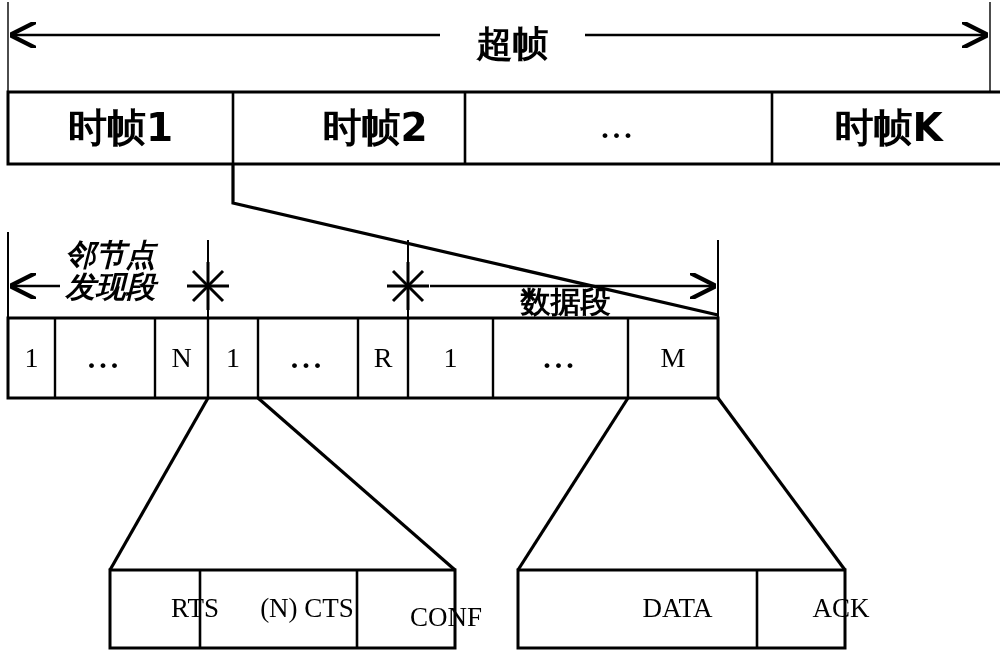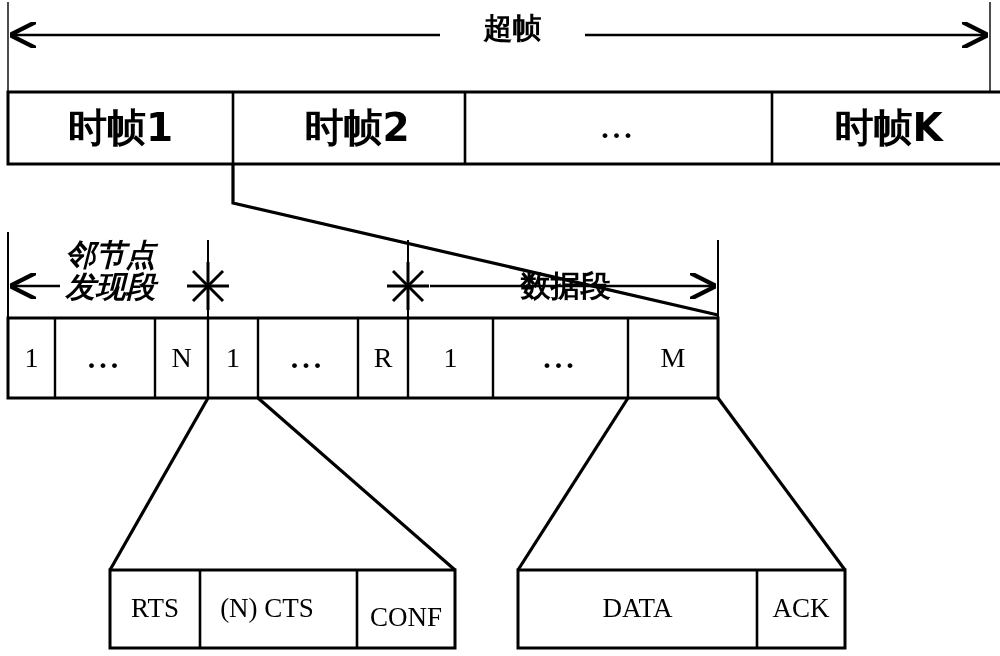--- a/index.html
+++ b/index.html
@@ -38,33 +38,35 @@
   }
   .cjk {
     font-family: "DejaVu Sans", "Liberation Sans", sans-serif;
     font-weight: 700;
   }
   .latin {
     font-family: "Liberation Serif", "DejaVu Serif", serif;
     font-weight: 400;
   }
   .title-superframe {
-    font-size: 29px;
+    font-size: 36px;
+    margin-top: 15px;
   }
   .frame-cell-label {
     font-size: 39px;
   }
   .seg-label {
     font-size: 30px;
   }
   .slot-label {
     font-size: 28px;
   }
   .pkt-label {
     font-size: 27px;
+    margin-left: 40px;
   }
   .ellipsis-label {
     font-size: 30px;
     letter-spacing: 4px;
     font-weight: 700;
     font-family: "Liberation Serif", "DejaVu Serif", serif;
   }
 </style>
 </head>
 <body>
@@ -156,27 +158,27 @@
 
     <g fill="none" stroke="#000" stroke-width="3">
       <rect x="518" y="570" width="327" height="78"></rect>
       <line x1="757" y1="570" x2="757" y2="648" stroke-width="2.6"></line>
     </g>
   </svg>
 
   <div class="lbl cjk title-superframe" style="left:440px; top:6px; width:145px; height:46px;">超帧</div>
 
   <div class="lbl cjk frame-cell-label" style="left:8px; top:92px; width:225px; height:72px;">时帧1</div>
-  <div class="lbl cjk frame-cell-label" style="left:233px; top:92px; width:232px; height:72px;padding-left:8px;">时帧2</div>
+  <div class="lbl cjk frame-cell-label" style="left:251px; top:92px; width:232px; height:72px;padding-left:8px;">时帧2</div>
   <div class="lbl ellipsis-label" style="left:465px; top:92px; width:307px; height:72px;">...</div>
   <div class="lbl cjk frame-cell-label" style="left:772px; top:92px; width:233px; height:72px;">时帧K</div>
 
   <div class="lbl cjk seg-label" style="left:28px; top:226px; width:165px; height:90px;font-style:italic;">邻节点
 发现段</div>
-  <div class="lbl cjk seg-label" style="left:483px; top:262px; width:165px; height:48px;">数据段</div>
+  <div class="lbl cjk seg-label" style="left:483px; top:278px; width:165px; height:48px;">数据段</div>
 
   <div class="lbl latin slot-label" style="left:8px; top:318px; width:47px; height:80px;">1</div>
   <div class="lbl ellipsis-label" style="left:55px; top:318px; width:100px; height:80px;">...</div>
   <div class="lbl latin slot-label" style="left:155px; top:318px; width:53px; height:80px;">N</div>
   <div class="lbl latin slot-label" style="left:208px; top:318px; width:50px; height:80px;">1</div>
   <div class="lbl ellipsis-label" style="left:258px; top:318px; width:100px; height:80px;">...</div>
   <div class="lbl latin slot-label" style="left:358px; top:318px; width:50px; height:80px;">R</div>
   <div class="lbl latin slot-label" style="left:408px; top:318px; width:85px; height:80px;">1</div>
   <div class="lbl ellipsis-label" style="left:493px; top:318px; width:135px; height:80px;">...</div>
   <div class="lbl latin slot-label" style="left:628px; top:318px; width:90px; height:80px;">M</div>

